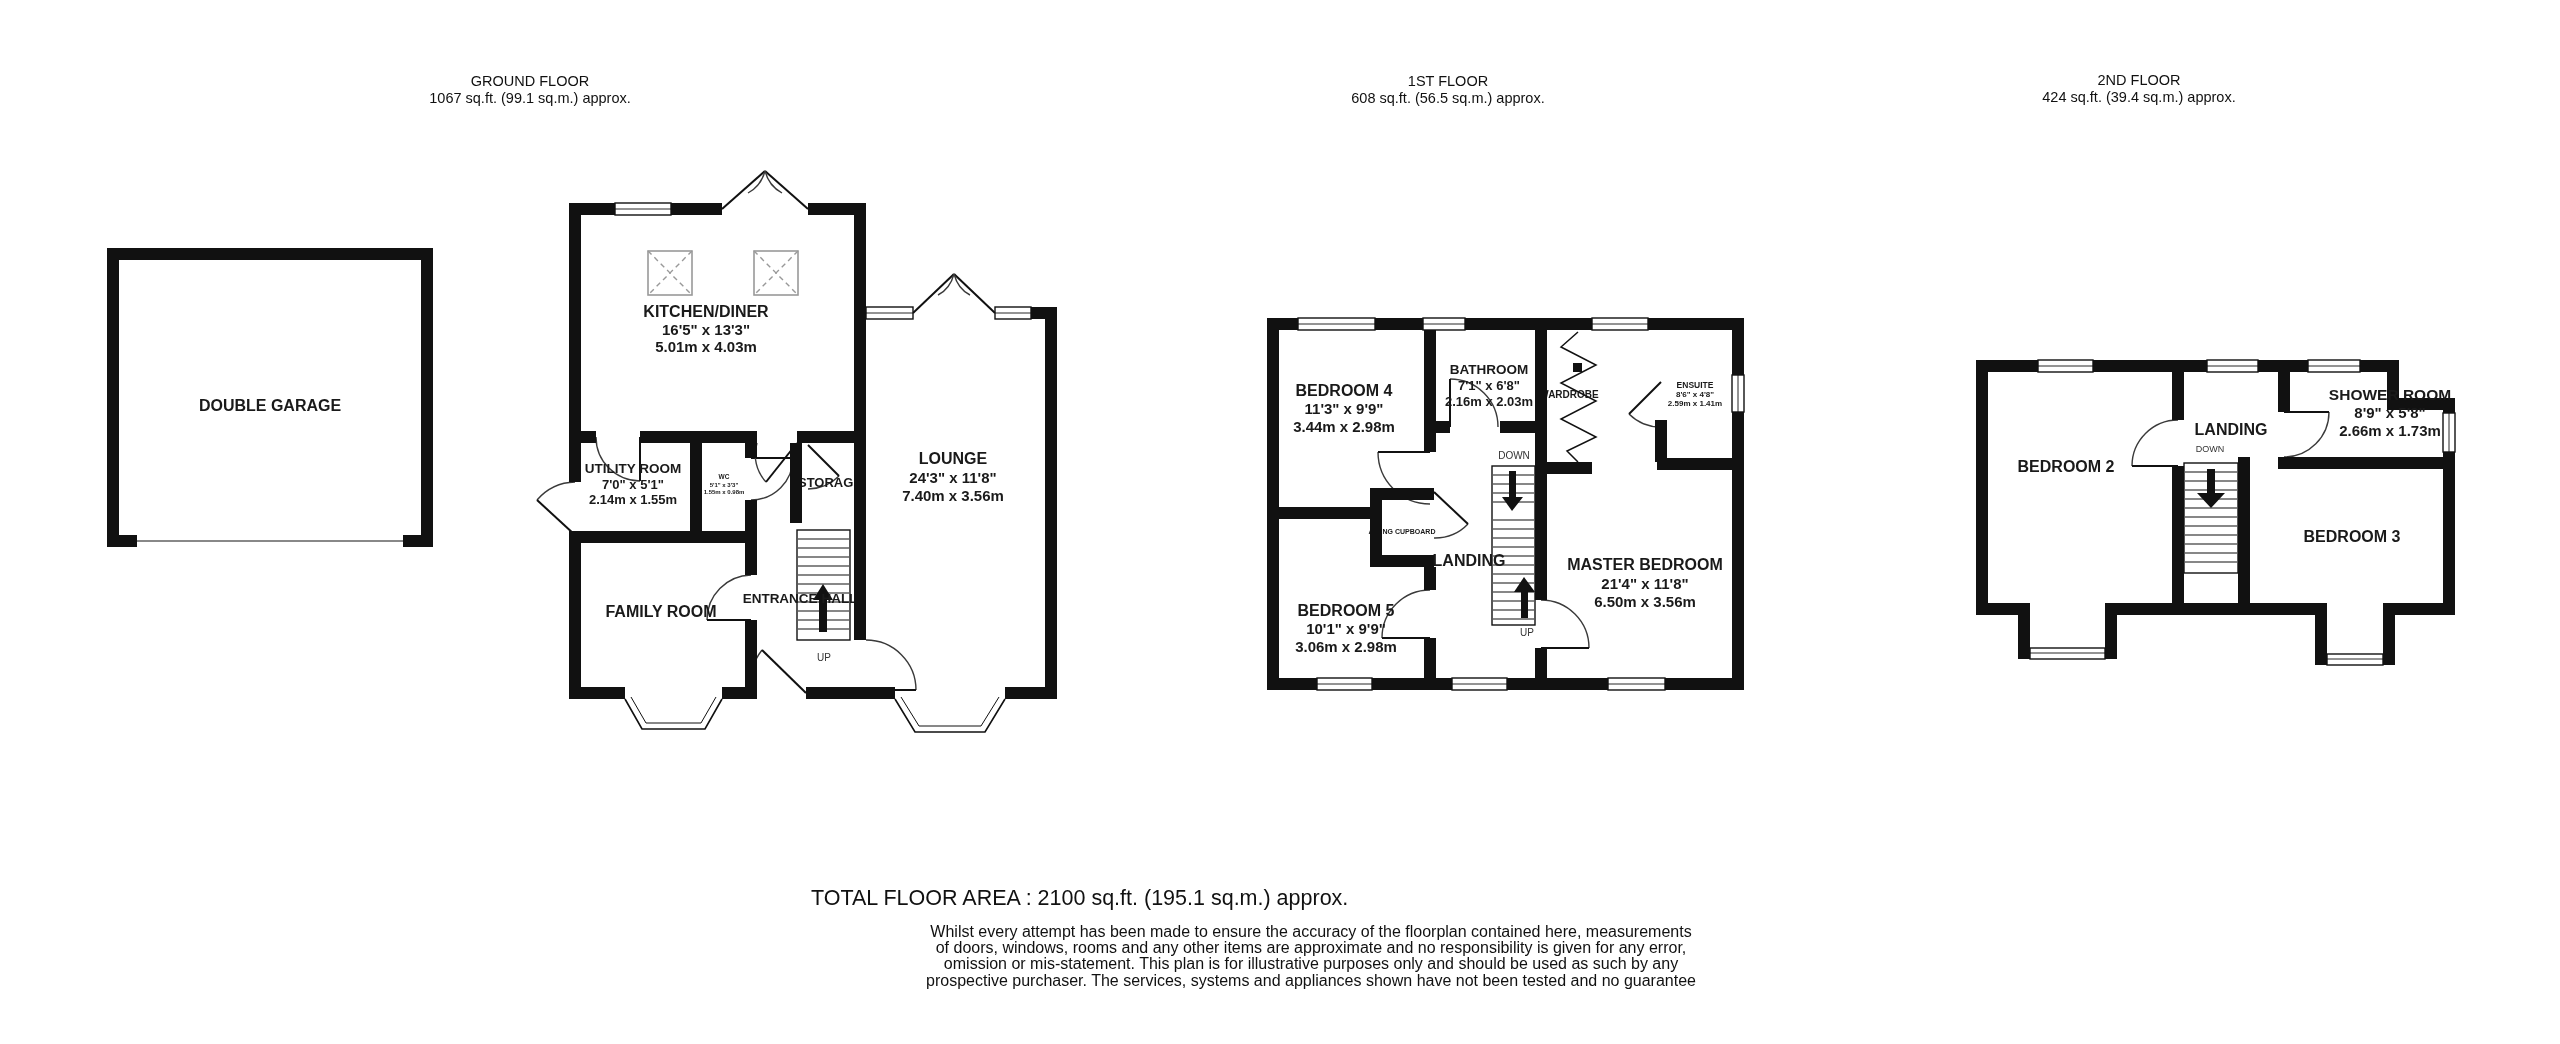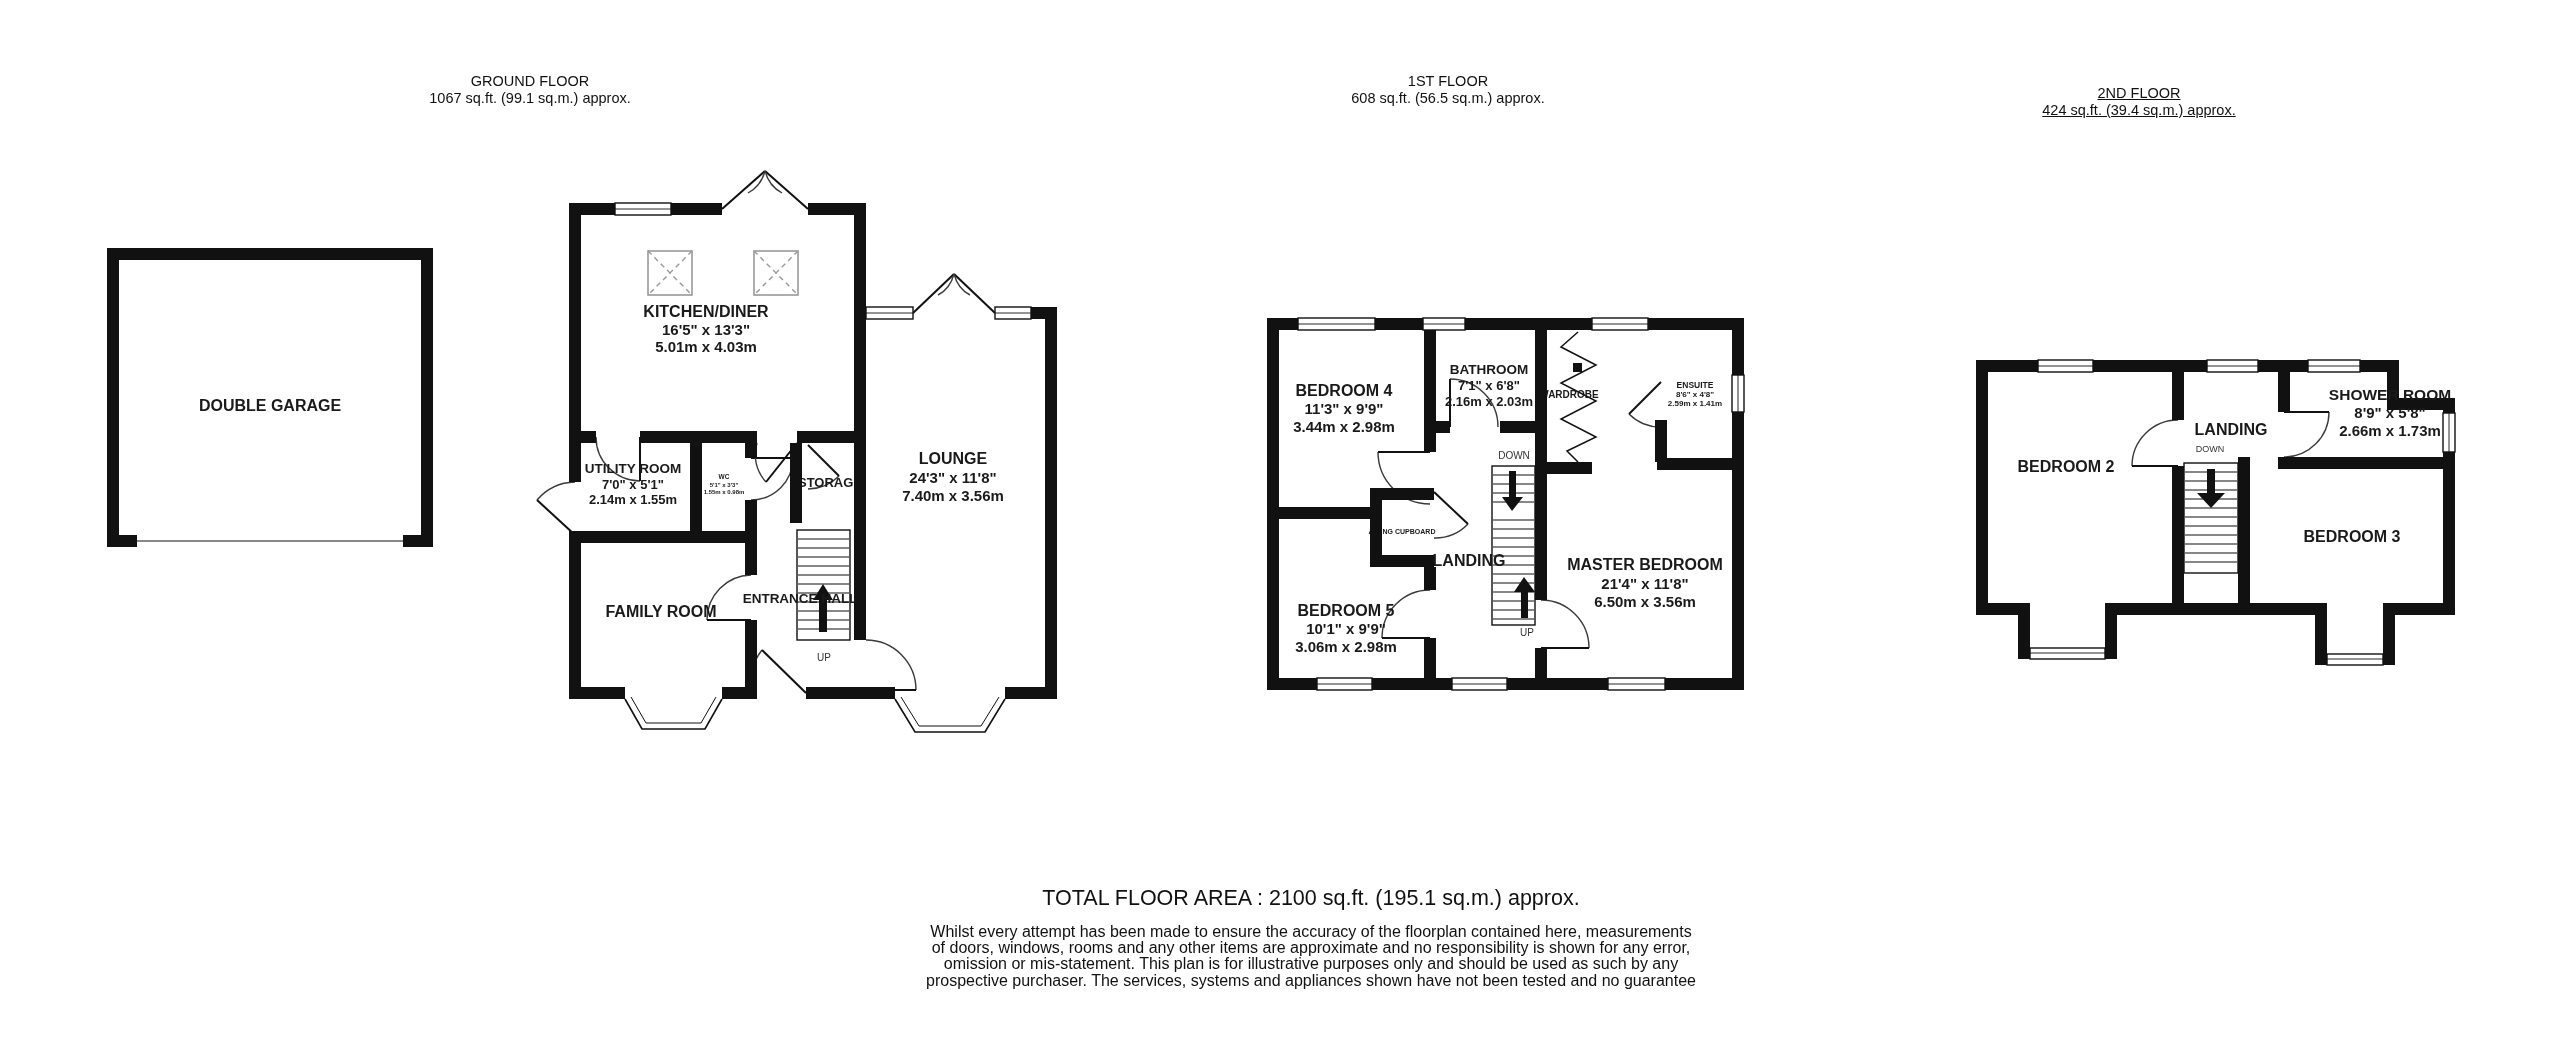--- a/index.html
+++ b/index.html
@@ -1,19 +1,19 @@
 <!DOCTYPE html>
 <html><head>
 <meta charset="utf-8">
 <style>
   html,body{margin:0;padding:0;background:#fff;}
   .canvas{position:relative;width:2560px;height:1044px;background:#ffffff;overflow:hidden;
           font-family:"Liberation Sans","DejaVu Sans",sans-serif;color:#1a1a1a;}
   .hdr{position:absolute;width:600px;text-align:center;font-size:14.5px;line-height:17px;color:#111;}
-  .ftr-title{position:absolute;left:811px;top:886px;width:1000px;text-align:center;font-size:21.5px;color:#111;}
+  .ftr-title{position:absolute;left:811px;top:886px;width:1000px;text-align:left;font-size:21.5px;color:#111;}
   .ftr-disc{position:absolute;left:761px;top:924px;width:1100px;text-align:center;font-size:16px;line-height:16.2px;color:#111;}
   svg{position:absolute;left:0;top:0;}
   svg text{font-family:"Liberation Sans","DejaVu Sans",sans-serif;fill:#1a1a1a;text-anchor:middle;font-weight:bold;}
   svg text.dir{font-weight:normal;fill:#333;}
   .wall{fill:#111;}
   .win{fill:#fff;stroke:#111;stroke-width:1.4;}
   .winline{stroke:#111;stroke-width:0.9;}
   .arc{fill:none;stroke:#3a3a3a;stroke-width:1.4;}
   .leaf{stroke:#111;stroke-width:2;}
   .stairbox{fill:#fff;stroke:#111;stroke-width:1.4;}
@@ -31,21 +31,21 @@
 <div class="canvas">
 
   <div class="hdr" style="left:230px;top:73px;">
     <div>GROUND FLOOR</div>
     <div>1067 sq.ft. (99.1 sq.m.) approx.</div>
   </div>
   <div class="hdr" style="left:1148px;top:73px;">
     <div>1ST FLOOR</div>
     <div>608 sq.ft. (56.5 sq.m.) approx.</div>
   </div>
-  <div class="hdr" style="left:1839px;top:85px;text-decoration:underline;">
+  <div class="hdr" style="left:1839px;top:72px;">
     <div>2ND FLOOR</div>
     <div>424 sq.ft. (39.4 sq.m.) approx.</div>
   </div>
 
   <svg width="2560" height="1044" viewBox="0 0 2560 1044">
 
     <g>
       <rect class="stairbox" x="797" y="530" width="53" height="110"></rect>
       <line class="rung" x1="798" y1="539" x2="849" y2="539"></line>
         <line class="rung" x1="798" y1="548" x2="849" y2="548"></line>
@@ -349,18 +349,18 @@
       <text x="2390" y="400" font-size="15.5">SHOWER ROOM</text>
       <text x="2390" y="418" font-size="15">8'9"  x 5'8"</text>
       <text x="2390" y="436" font-size="15">2.66m  x 1.73m</text>
       <text x="2352" y="542" font-size="16">BEDROOM 3</text>
     </g>
   </svg>
 
   <div class="ftr-title">TOTAL FLOOR AREA : 2100 sq.ft. (195.1 sq.m.) approx.</div>
   <div class="ftr-disc">
     <div>Whilst every attempt has been made to ensure the accuracy of the floorplan contained here, measurements</div>
-    <div>of doors, windows, rooms and any other items are approximate and no responsibility is shown for any error,</div>
+    <div>of doors, windows, rooms and any other items are approximate and no responsibility is given for any error,</div>
     <div>omission or mis-statement. This plan is for illustrative purposes only and should be used as such by any</div>
     <div>prospective purchaser. The services, systems and appliances shown have not been tested and no guarantee</div>
   </div>
 
 </div>
 
 </body></html>

